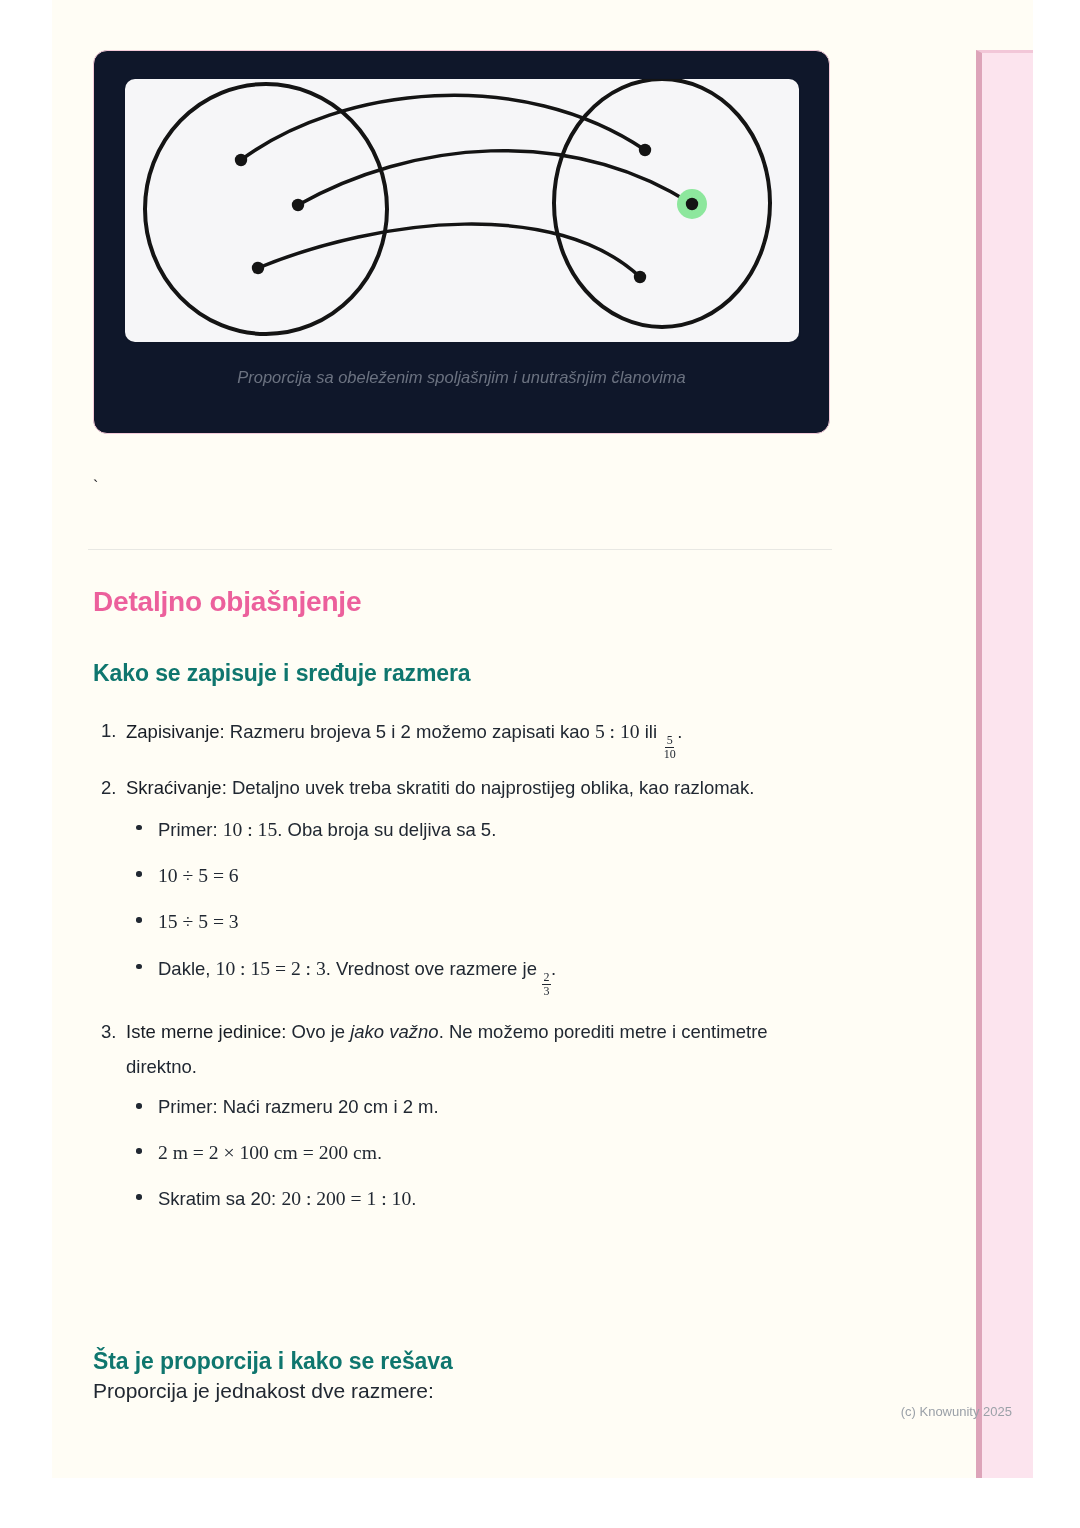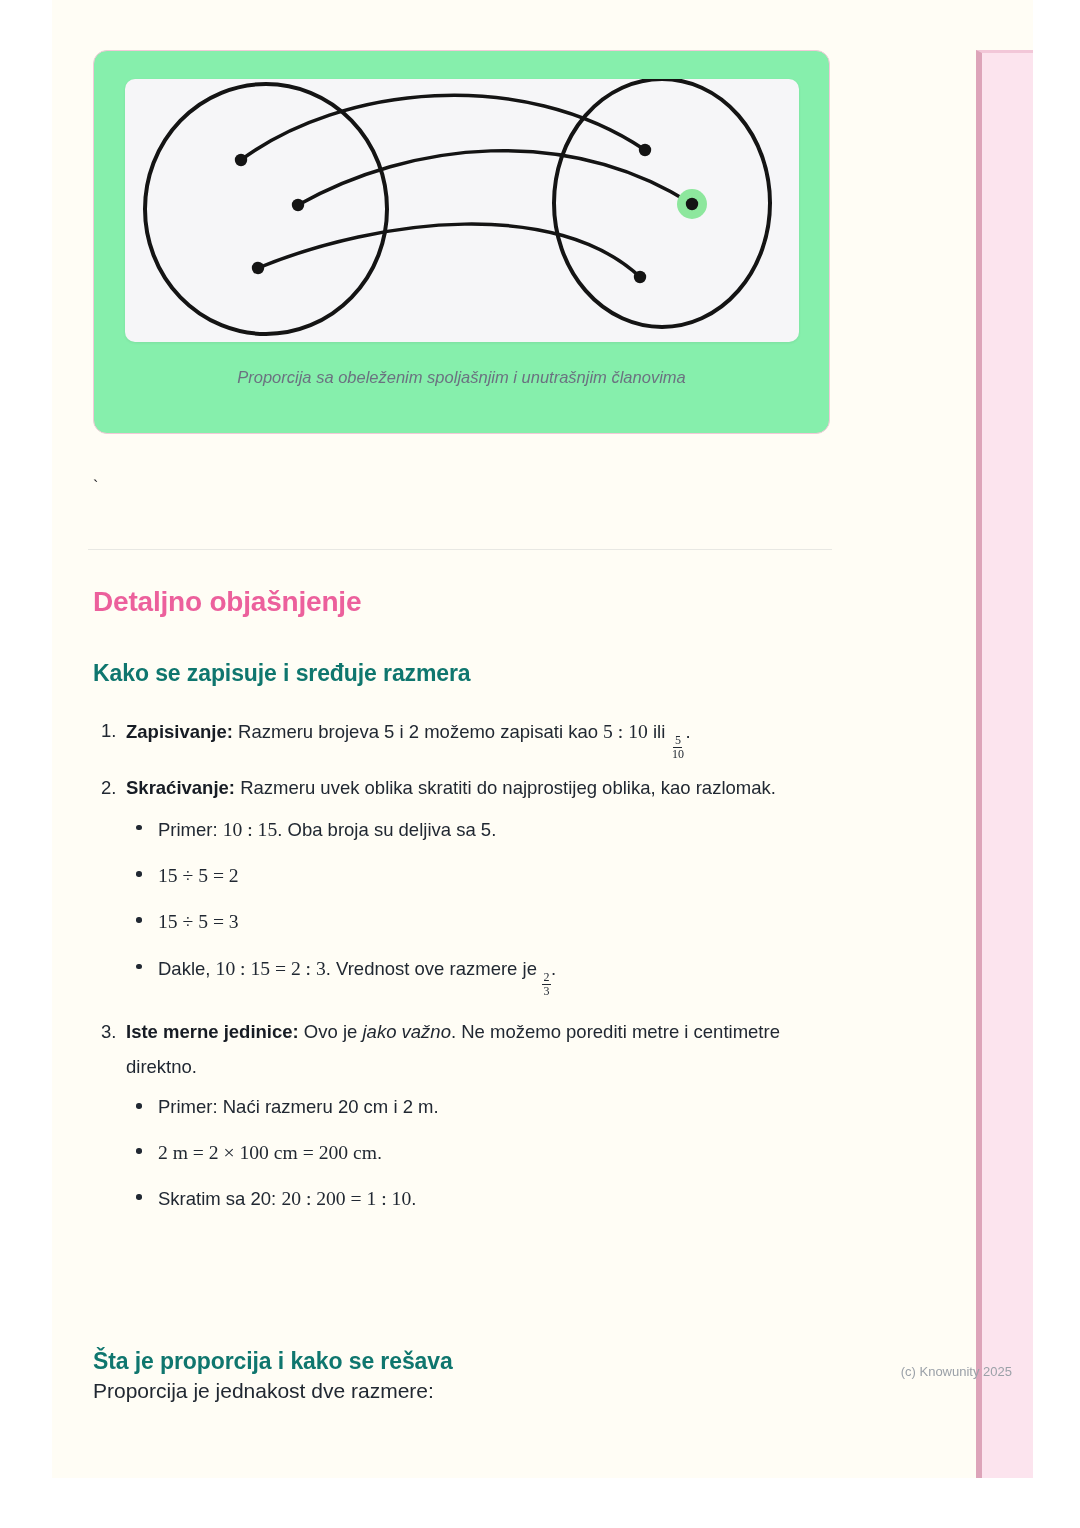--- a/index.html
+++ b/index.html
@@ -7,50 +7,50 @@
     width:1080px;height:1528px;position:relative;background:#ffffff;
     font-family:"Liberation Sans","DejaVu Sans",sans-serif;color:#212832;
     overflow:hidden;
   }
   .cream{position:absolute;left:52px;top:0;width:981px;height:1478px;background:#fffdf5;}
   .pinkbar{position:absolute;left:976px;top:50px;width:51px;height:1425px;
     background:#fce4ee;border-left:6px solid #dda4b9;border-top:3px solid #f2c7d8;}
   .content{position:absolute;left:93px;top:0;width:739px;}
   
   .card{position:absolute;top:50px;left:0;width:737px;height:384px;
-    background:#86efac;border:1px solid #f2c9d8;border-radius:14px;
+    background:#0f172a;border:1px solid #f2c9d8;border-radius:14px;
     padding:28px 0 0 0;box-sizing:border-box;}
   .panel{width:674px;height:263px;margin:0 auto;background:#f6f6f8;border-radius:10px;
     box-shadow:0 1px 3px rgba(0,0,0,.07);overflow:hidden;}
   .panel svg{display:block;}
   .caption{margin-top:26px;text-align:center;font-style:italic;font-size:16.5px;color:#6b7280;}
   .stray{position:absolute;top:478px;left:0;font-size:16px;color:#26262b;}
   .divider{position:absolute;top:549px;left:-5px;width:744px;border-top:1px solid #e8e8e3;}
   h2.pink{position:absolute;top:586px;left:0;margin:0;font-size:28px;font-weight:700;color:#ec609c;letter-spacing:-0.2px;}
   h3.pink{position:absolute;left:0;margin:0;font-size:23px;font-weight:700;color:#0f766e;letter-spacing:-0.1px;}
   .h3a{top:660px;}
   .h3b{top:1348px;}
   
   .listwrap{position:absolute;top:714px;left:0;width:739px;}
   ol.mainlist{list-style:none;margin:0;padding:0;font-size:18.5px;}
   ol.mainlist>li{position:relative;padding-left:33px;margin-bottom:10px;line-height:1.88;}
   ol.mainlist>li>.num{position:absolute;left:8px;top:0;}
-  .bold{font-weight:700;color:#171c24;}
+  .bold{font-weight:400;color:#171c24;}
   .italic{font-style:italic;}
   .math{font-family:"Liberation Serif","DejaVu Serif",serif;font-size:1.06em;}
   .frac{display:inline-flex;flex-direction:column;align-items:center;vertical-align:-0.5em;
     font-family:"Liberation Serif","DejaVu Serif",serif;font-size:12px;line-height:1.08;}
   .frac .num-t{border-bottom:1px solid currentColor;padding:0 1.5px;}
   .frac .den-t{padding:0 1.5px;}
   ul.sub{list-style:none;margin:9px 0 6px 0;padding:0;}
   ul.sub>li{position:relative;padding-left:32px;margin-bottom:17px;line-height:1.5;}
   ul.sub>li::before{content:"";position:absolute;left:10px;top:10px;width:5.5px;height:5.5px;
     border-radius:50%;background:#212832;}
   .closing{position:absolute;top:1379px;left:0;margin:0;font-size:21px;}
-  .footer{position:absolute;top:1364px;right:68px;font-size:13px;color:#9ba1a8;z-index:5;}
+  .footer{position:absolute;top:1404px;right:68px;font-size:13px;color:#9ba1a8;z-index:5;}
 </style>
 </head>
 <body>
 
 <div class="cream"></div>
 <div class="pinkbar"></div>
 
 <div class="content">
 
   <div class="card">
@@ -79,23 +79,23 @@
 
   <h2 class="pink">Detaljno objašnjenje</h2>
   <h3 class="pink h3a">Kako se zapisuje i sređuje razmera</h3>
 
   <div class="listwrap">
     <ol class="mainlist" id="mainlist">
         <li><span class="num">1.</span><span class="bold">Zapisivanje:</span><span> Razmeru brojeva 5 i 2 možemo zapisati kao </span><span class="math">5 : 10</span><span> ili </span><span class="frac">
             <span class="num-t">5</span>
             <span class="den-t">10</span>
           </span><span>.</span></li>
-        <li><span class="num">2.</span><span class="bold">Skraćivanje:</span><span> Razmeru uvek oblika skratiti do najprostijeg oblika, kao razlomak.</span><ul class="sub">
+        <li><span class="num">2.</span><span class="bold">Skraćivanje:</span><span> Detaljno uvek treba skratiti do najprostijeg oblika, kao razlomak.</span><ul class="sub">
             <li><span>Primer: </span><span class="math">10 : 15</span><span>. Oba broja su deljiva sa 5.</span></li>
-            <li><span class="math">15 ÷ 5 = 2</span></li>
+            <li><span class="math">10 ÷ 5 = 6</span></li>
             <li><span class="math">15 ÷ 5 = 3</span></li>
             <li><span>Dakle, </span><span class="math">10 : 15 = 2 : 3</span><span>. Vrednost ove razmere je </span><span class="frac">
                 <span class="num-t">2</span>
                 <span class="den-t">3</span>
               </span><span>.</span></li>
           </ul></li>
         <li><span class="num">3.</span><span class="bold">Iste merne jedinice:</span><span> Ovo je </span><span class="italic">jako važno</span><span>. Ne možemo porediti metre i centimetre direktno.</span><ul class="sub">
             <li><span>Primer: Naći razmeru 20 cm i 2 m.</span></li>
             <li><span class="math">2 m = 2 × 100 cm = 200 cm</span><span>.</span></li>
             <li><span>Skratim sa 20: </span><span class="math">20 : 200 = 1 : 10</span><span>.</span></li>

